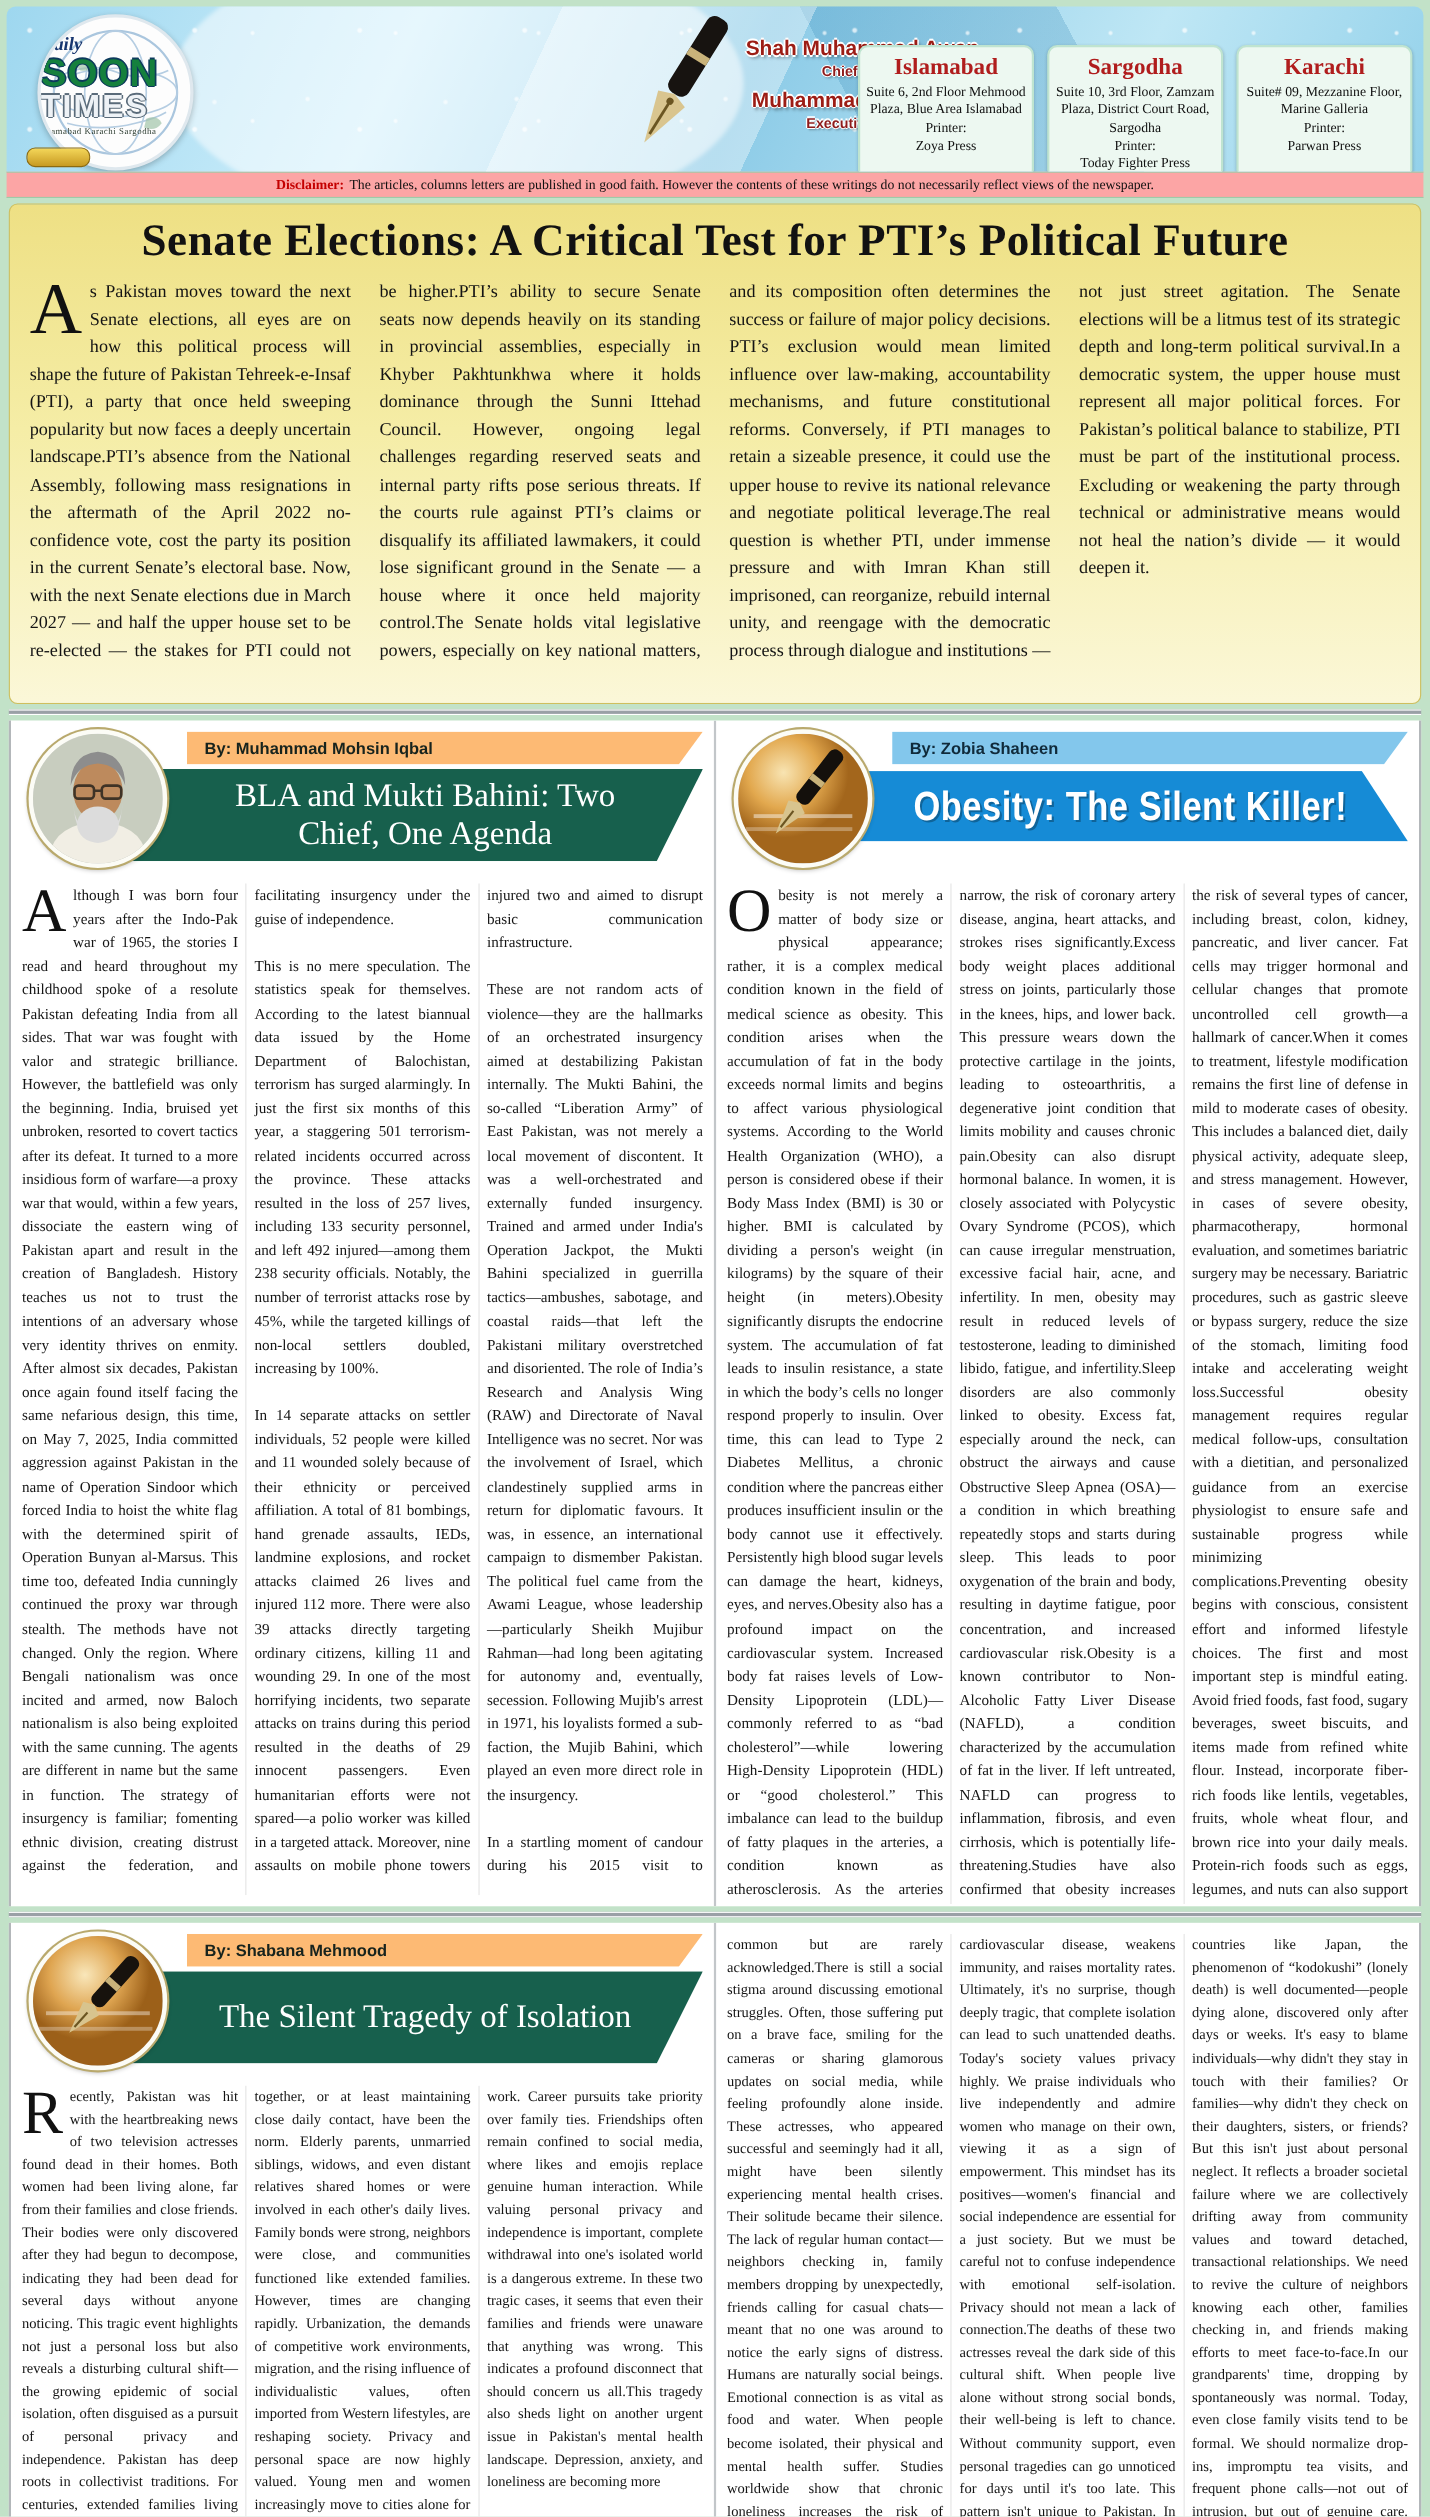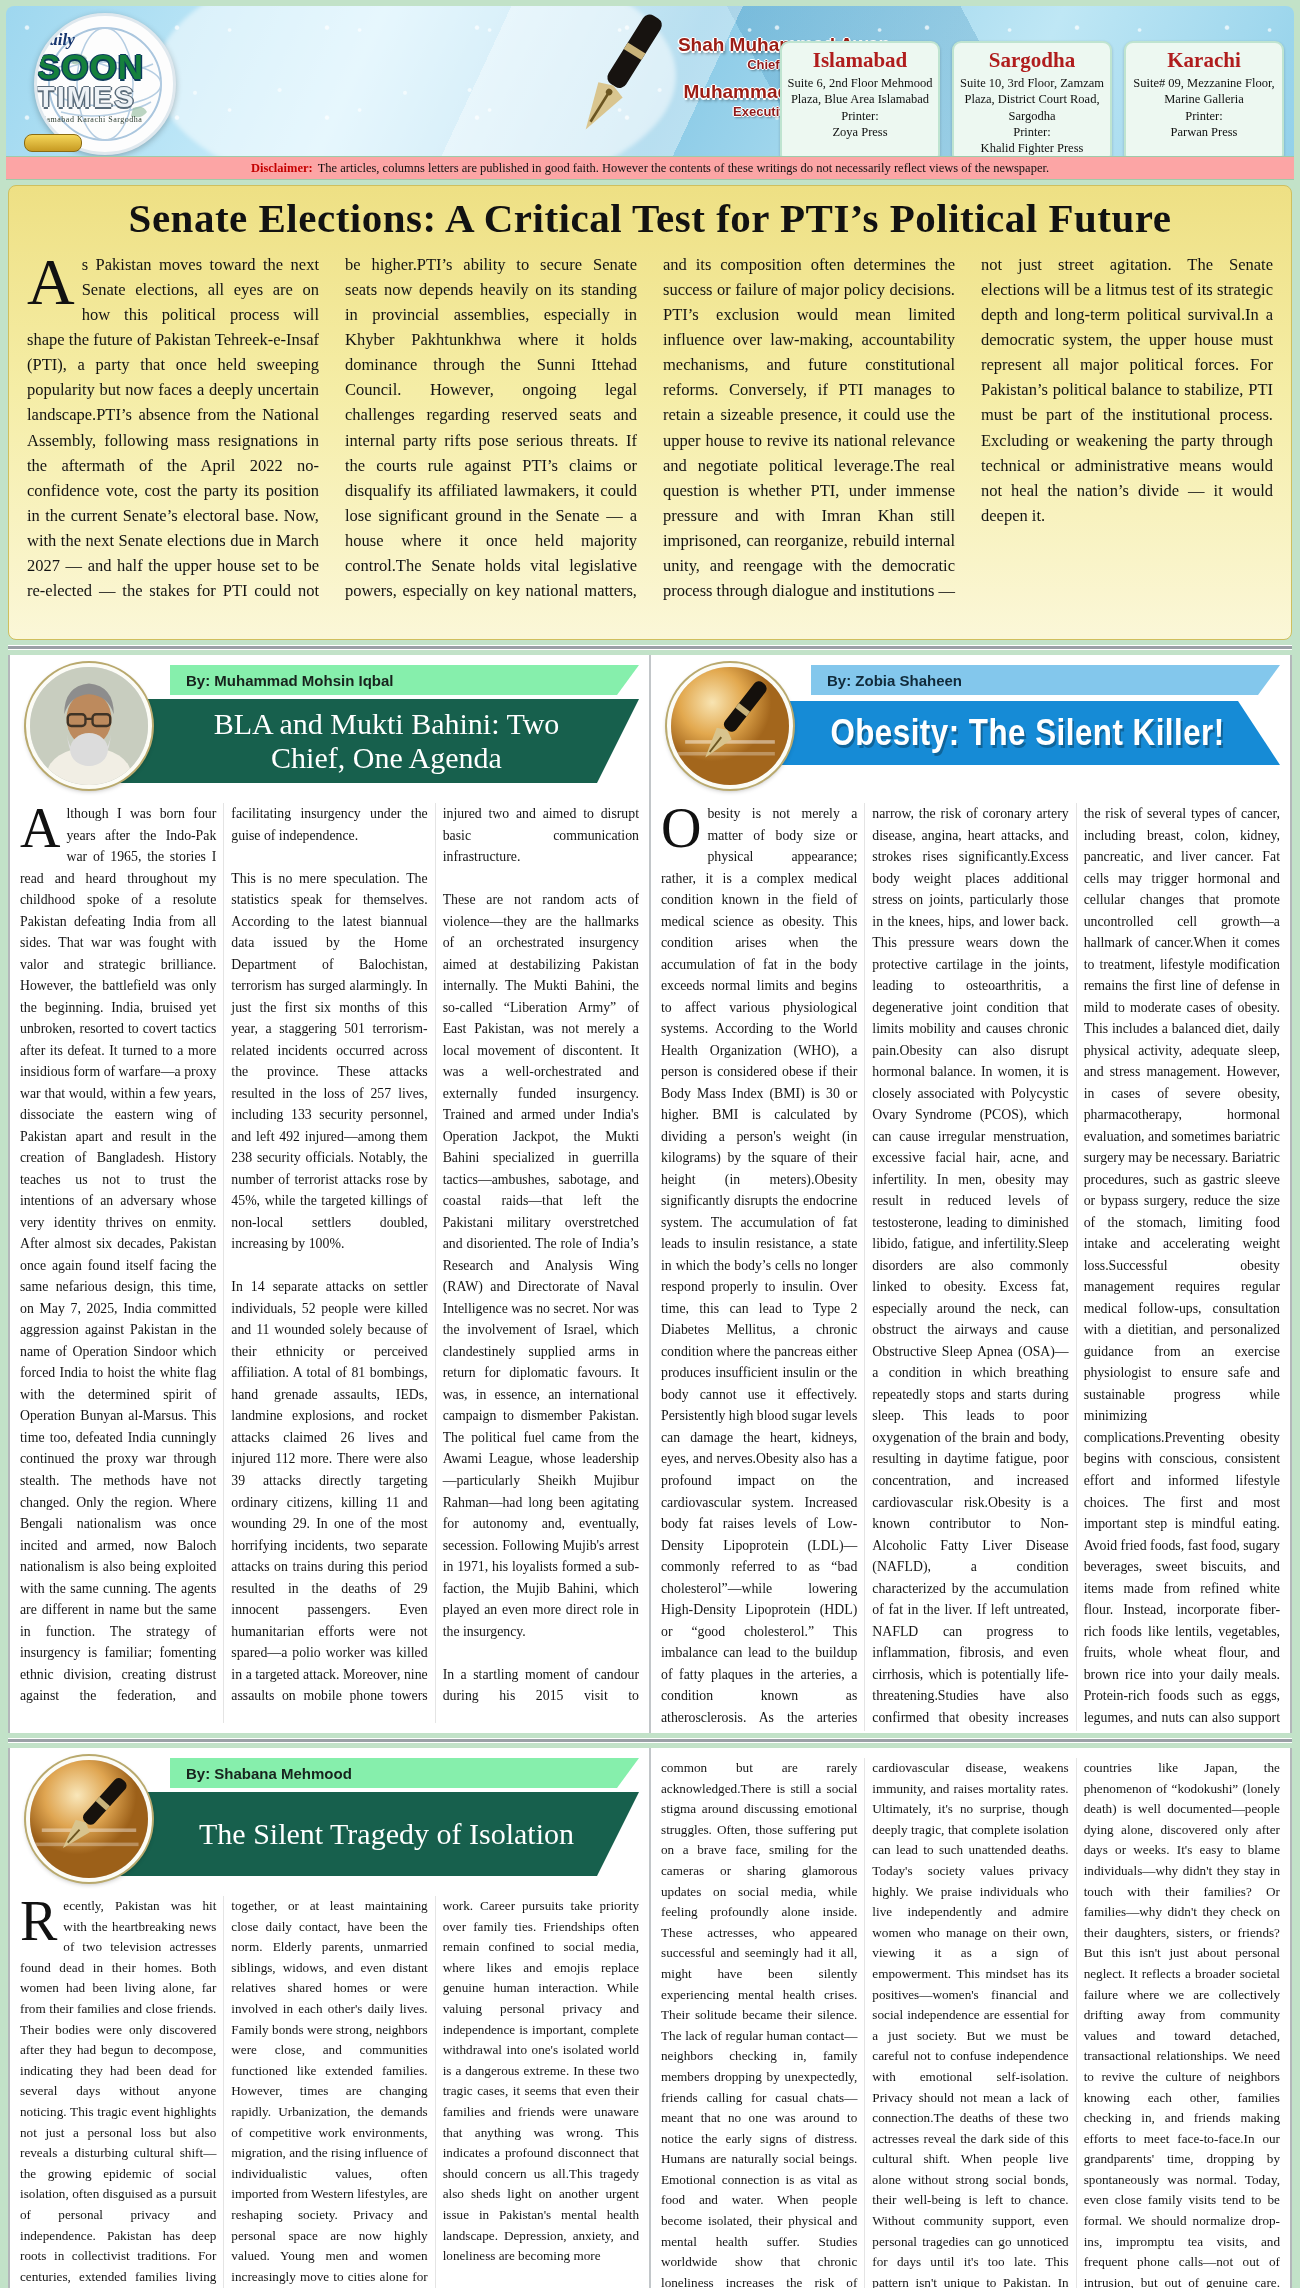--- a/index.html
+++ b/index.html
@@ -70,21 +70,21 @@
   .art-header{position:relative;height:126px;margin:6px 0 12px;}
   .avatar{position:absolute;left:6px;top:-2px;width:118px;height:118px;border-radius:50%;overflow:hidden;
     border:4px solid #fcfcf6;box-shadow:0 0 0 2px #b9a96d,0 2px 5px rgba(0,0,0,.3);z-index:3;background:#ddd;}
   .avatar svg{width:100%;height:100%;display:block;}
   .byline-banner{margin-left:150px;height:30px;display:flex;align-items:center;padding-left:16px;
     font-family:"Liberation Sans",sans-serif;font-weight:bold;font-size:15px;color:#17231d;
     clip-path:polygon(0 0,100% 0,calc(100% - 22px) 100%,0 100%);}
   .title-banner{margin-left:88px;margin-top:4px;min-height:84px;display:flex;align-items:center;justify-content:center;
     padding:4px 40px 4px 66px;color:#fff;box-sizing:border-box;
     clip-path:polygon(0 0,100% 0,calc(100% - 42px) 100%,0 100%);text-align:center;}
-  .green .byline-banner{background:#86efac;text-align:right;}
+  .green .byline-banner{background:#fdba74;text-align:right;}
   .green .title-banner{background:#17604d;font-size:30px;line-height:1.15;}
   .blue .byline-banner{background:#83c7ec;color:#102a3a;}
   .blue .title-banner{background:#168bd6;font-family:Liberation Sans, sans-serif;font-weight:bold;font-size:33px;
     min-height:64px;margin-top:6px;letter-spacing:.5px;text-shadow:2px 2px 0 rgba(0,0,0,.28);
     clip-path:polygon(0 0,calc(100% - 42px) 0,100% 100%,0 100%);}
   .blue .title-banner span{display:inline-block;transform:scale(.95,1.12);}
   .body3{column-count:3;column-gap:15px;column-rule:1px solid #e4e4e4;font-size:13.8px;line-height:1.56;
     text-align:justify;color:#141414;white-space:pre-line;overflow:hidden;}
   .body3.dropcap::first-letter{font-size:56px;line-height:.82;padding:3px 6px 0 0;}
   .bla-body{height:920px;}
@@ -139,21 +139,21 @@
       <div class="office">
         <div class="city">Islamabad</div>
         <div class="addr">Suite 6, 2nd Floor Mehmood Plaza, Blue Area Islamabad</div>
         <div class="plabel">Printer:</div>
         <div class="pname">Zoya Press</div>
       </div>
       <div class="office">
         <div class="city">Sargodha</div>
         <div class="addr">Suite 10, 3rd Floor, Zamzam Plaza, District Court Road, Sargodha</div>
         <div class="plabel">Printer:</div>
-        <div class="pname">Khalid Fighter Press</div>
+        <div class="pname">Today Fighter Press</div>
       </div>
       <div class="office">
         <div class="city">Karachi</div>
         <div class="addr">Suite# 09, Mezzanine Floor, Marine Galleria</div>
         <div class="plabel">Printer:</div>
         <div class="pname">Parwan Press</div>
       </div>
     </div>
   </header>
 

